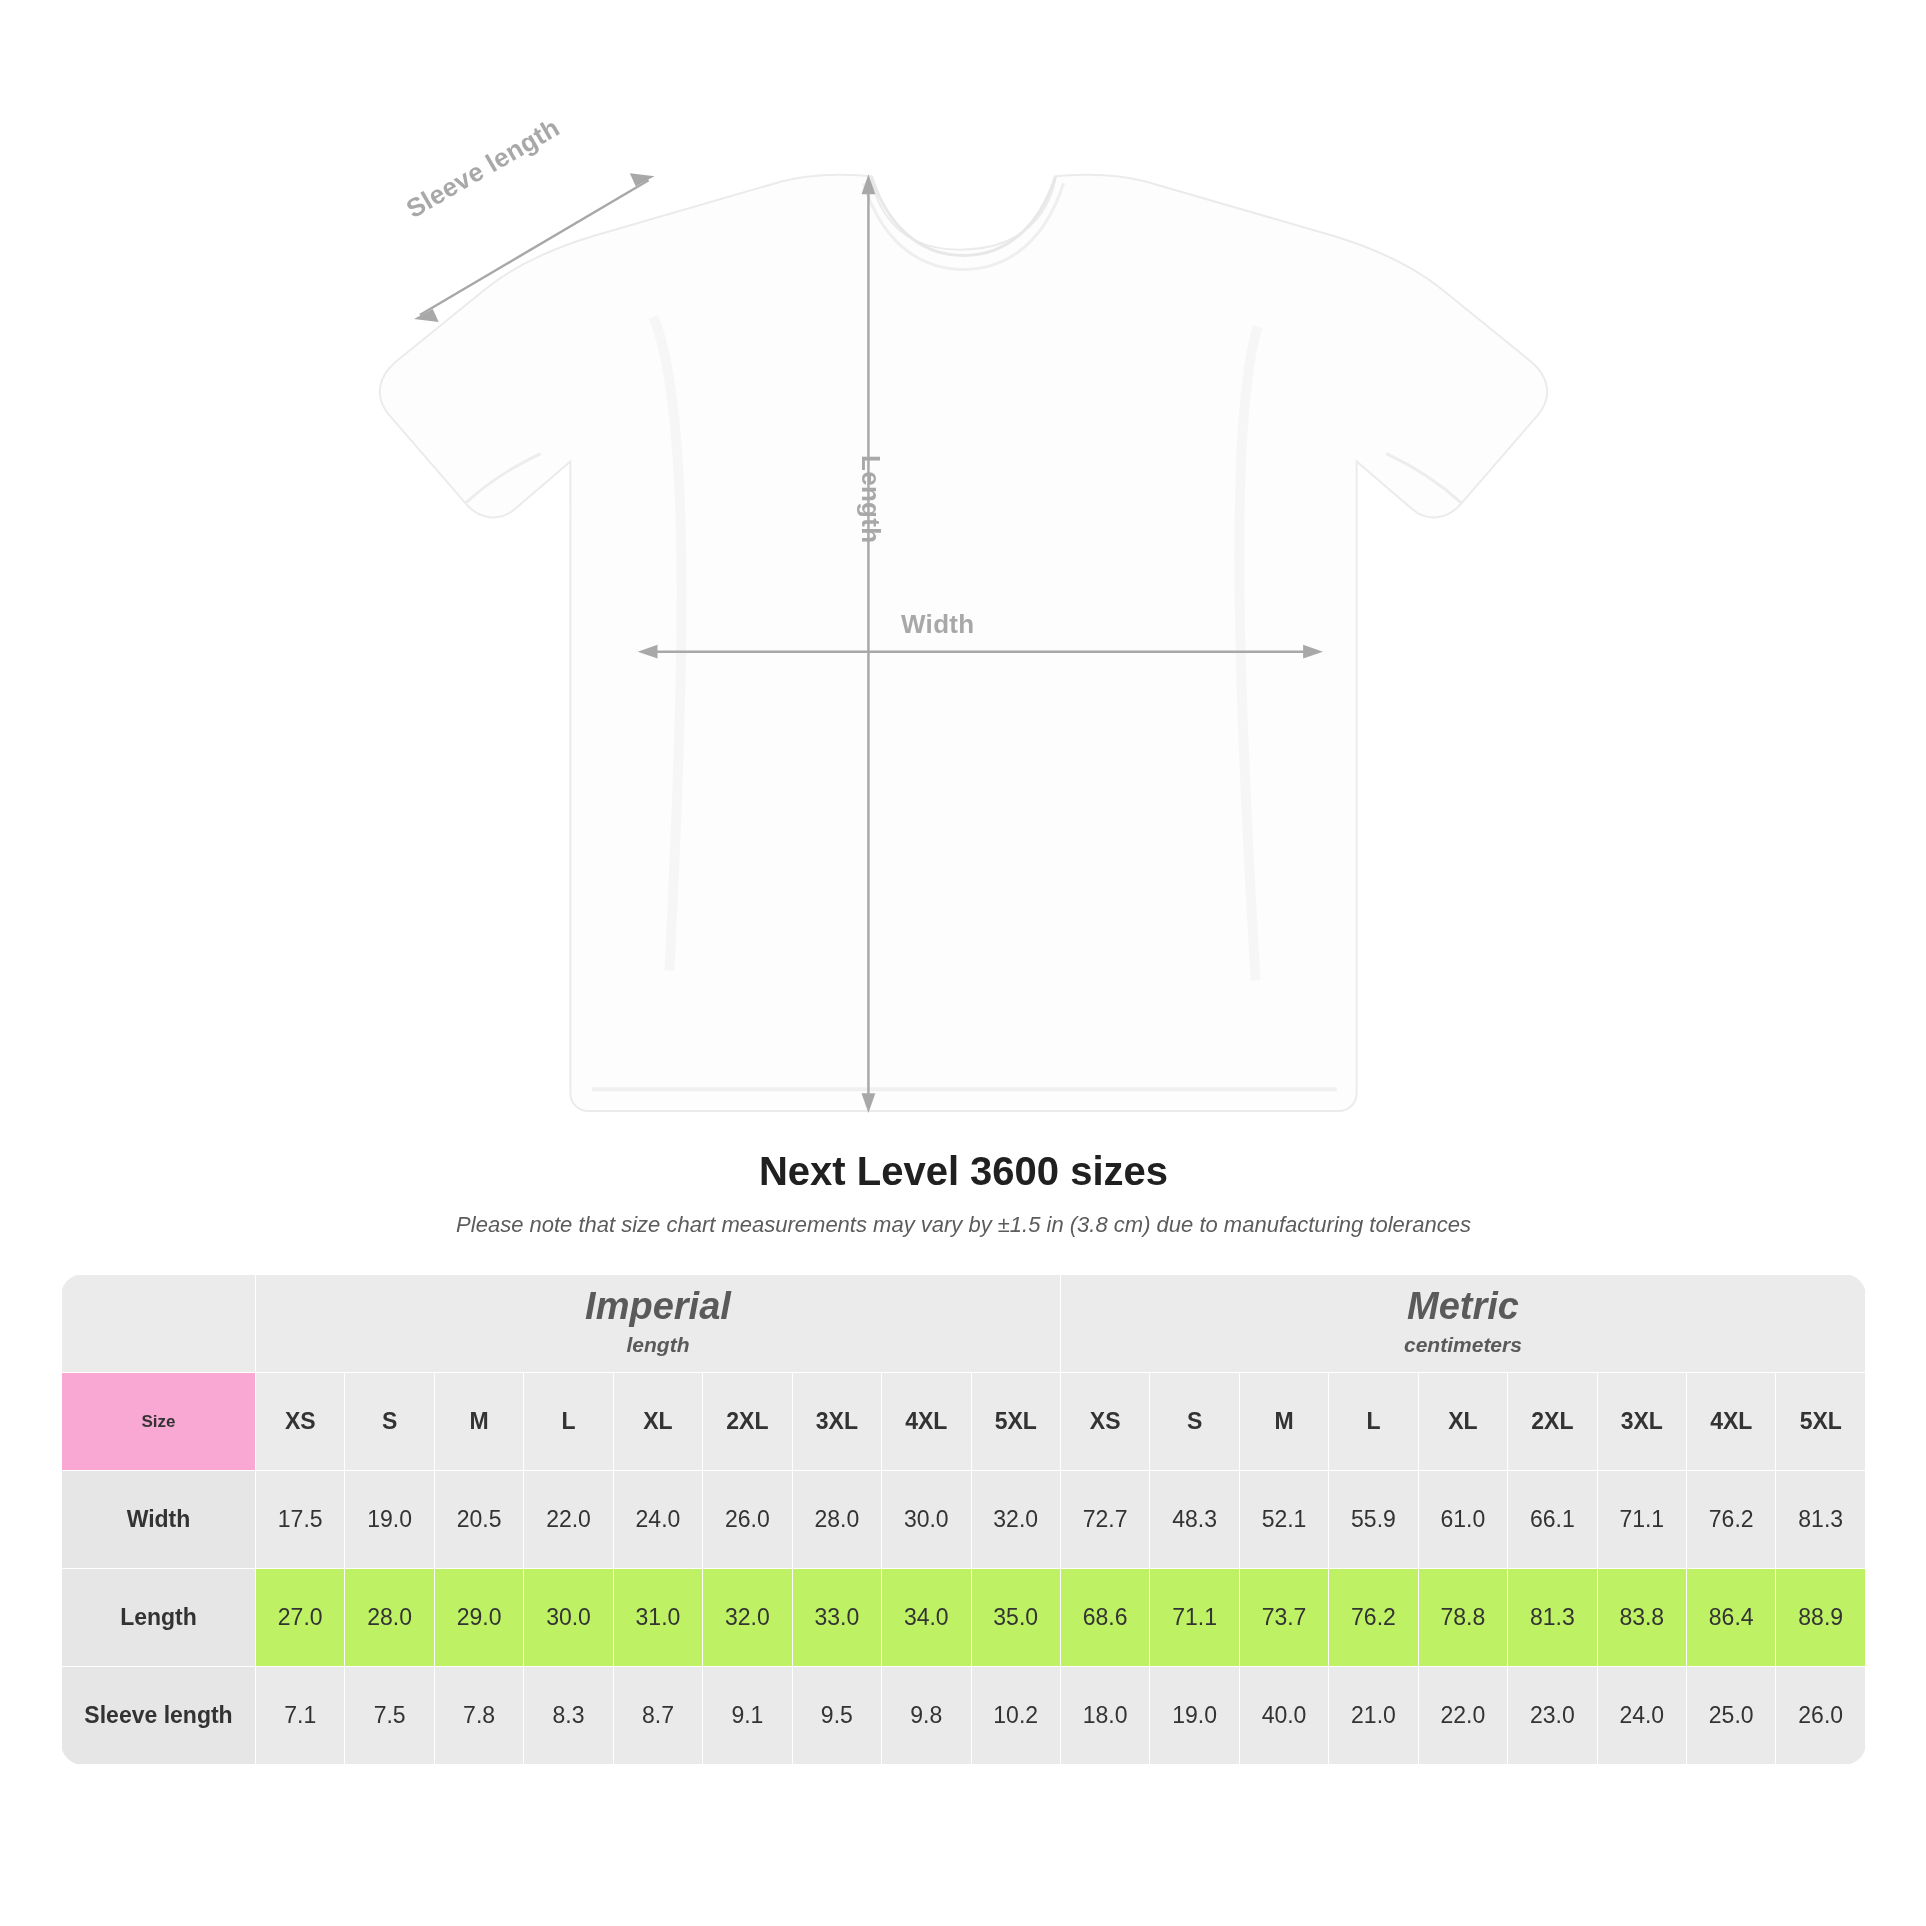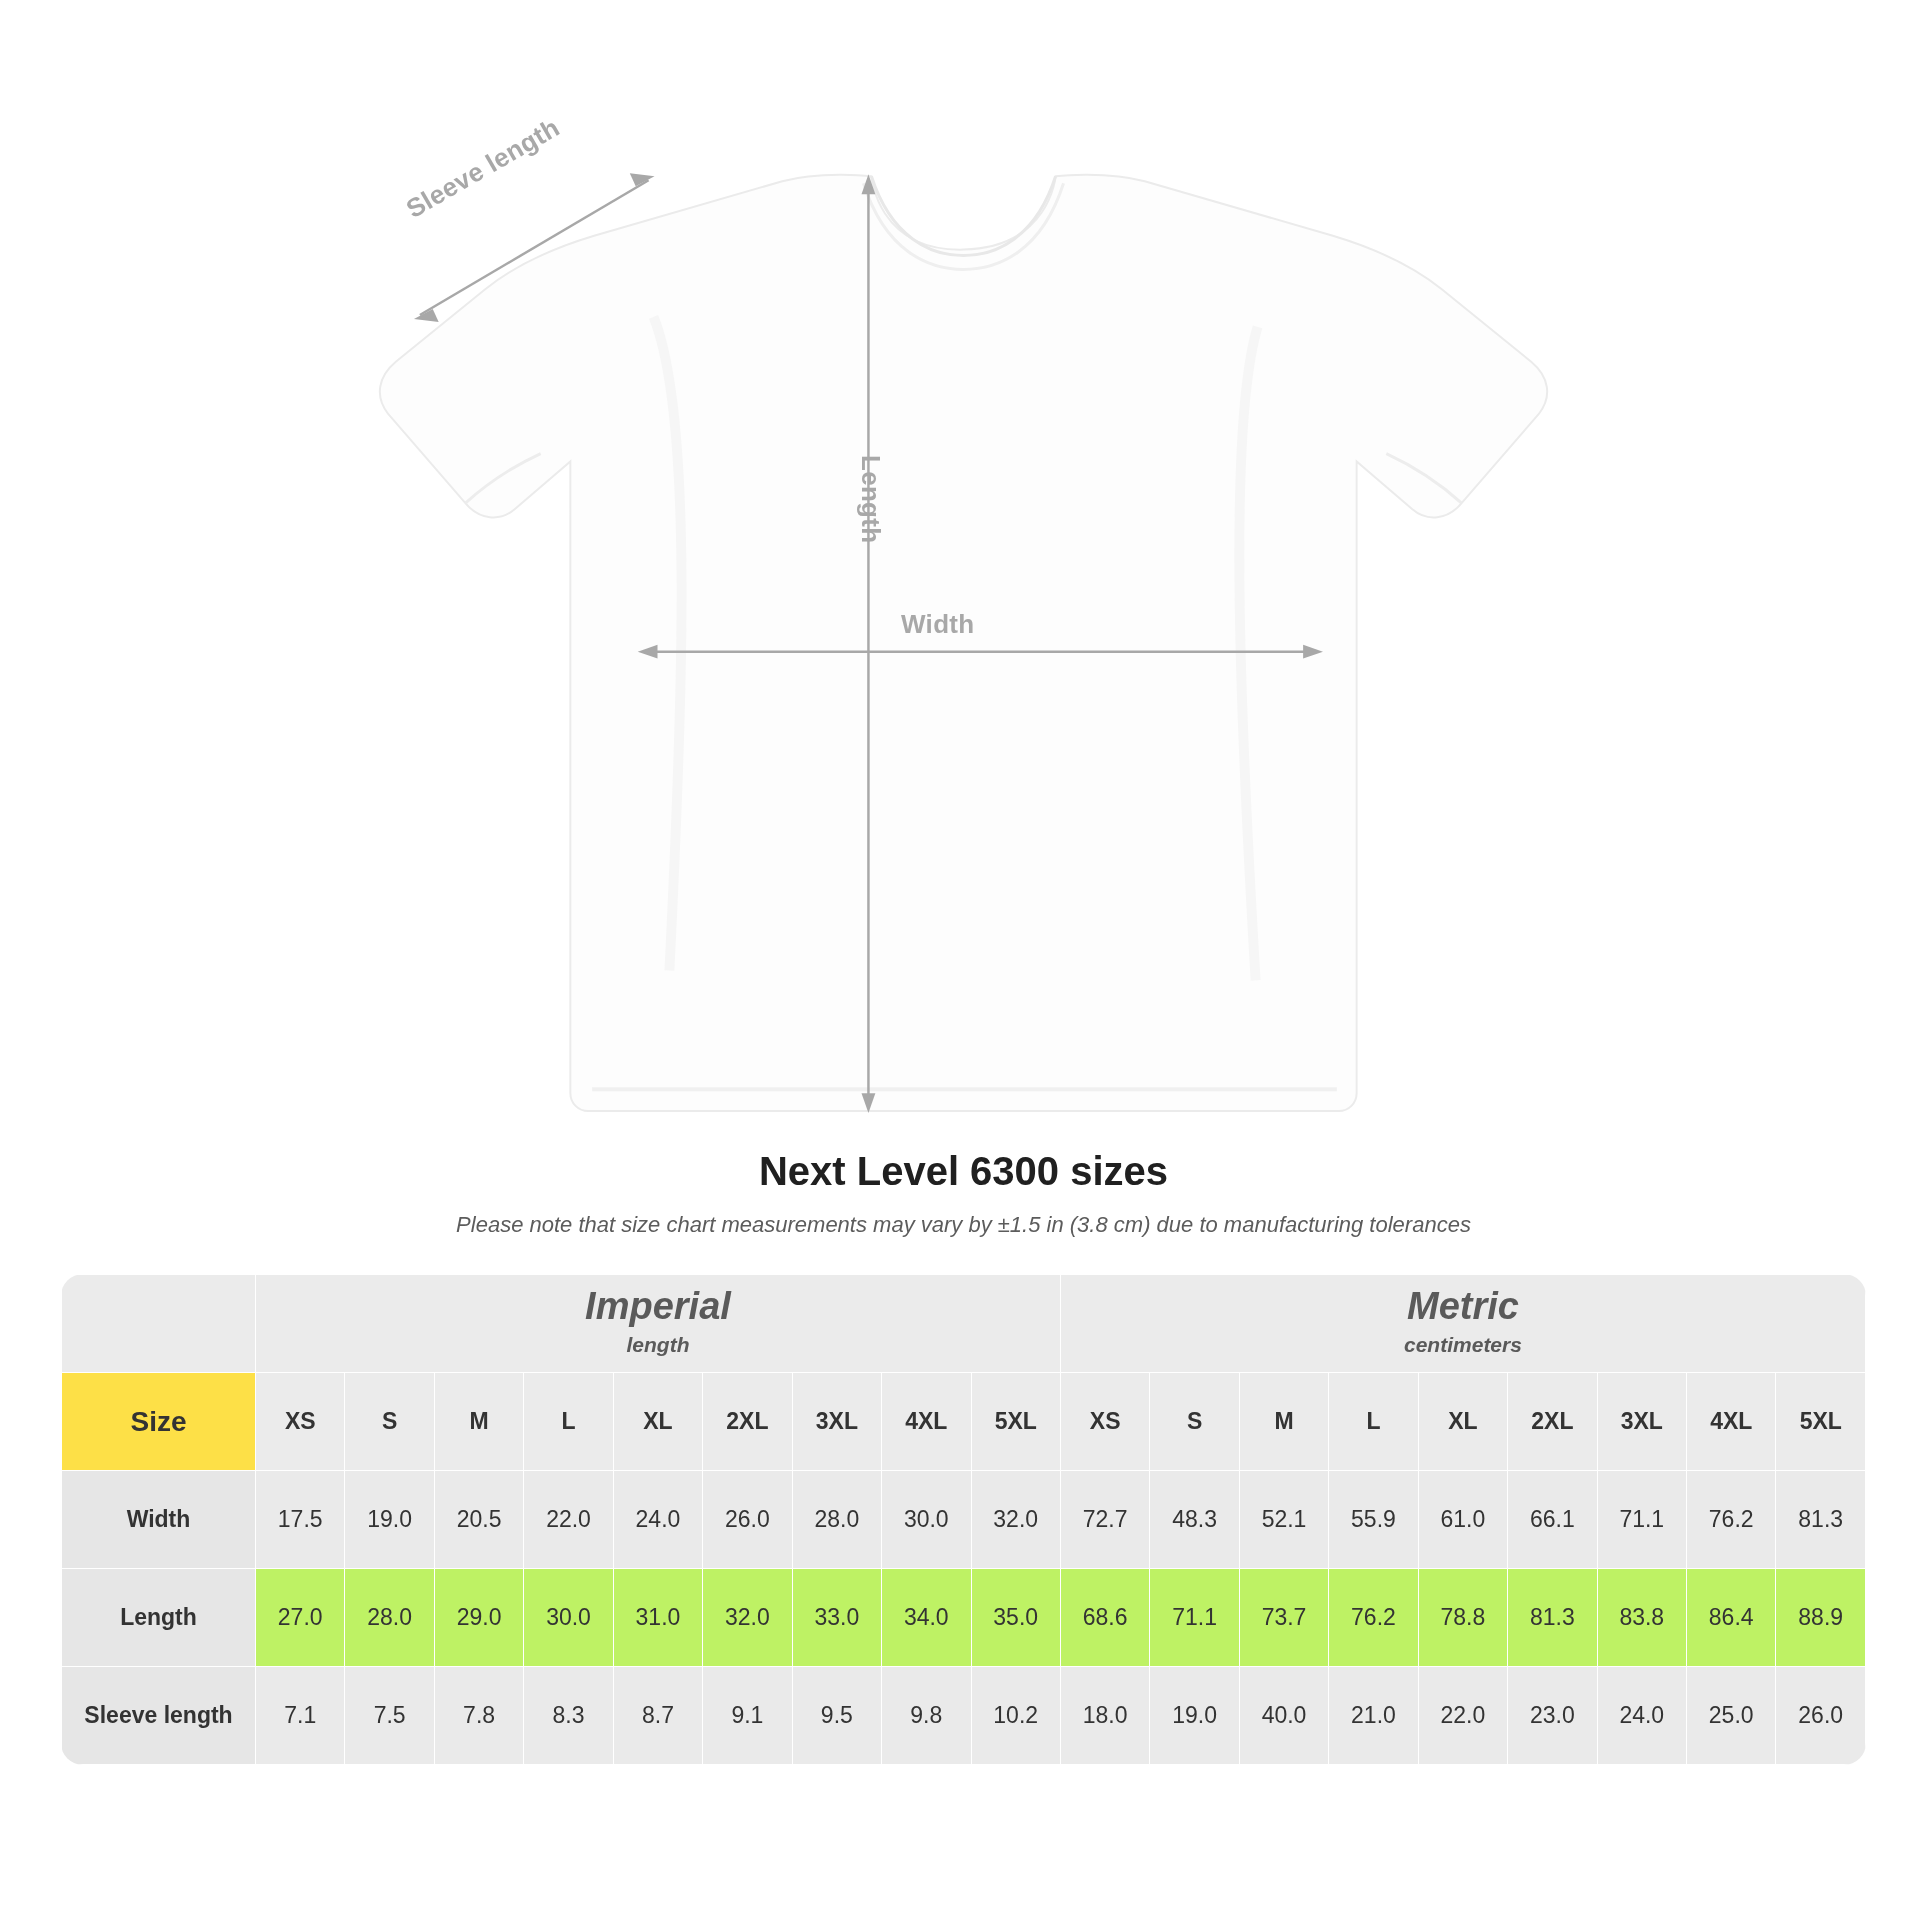--- a/index.html
+++ b/index.html
@@ -122,22 +122,22 @@
   }
 
   
   .hdr-row th {
     background: #ebebeb;
     font-size: 24px;
     font-weight: bold;
     color: #4a4a4a;
   }
   .hdr-row th.row-label {
-    background: #fde047;
-    font-size: 28px;
+    background: #f9a8d4;
+    font-size: 17px;
   }
 
   
   .row-label {
     background: #ebebeb;
     font-weight: bold;
     font-size: 25px;
     color: #3a3a3a;
   }
   tr.band-a td { background: #eaeaea; }
@@ -206,21 +206,21 @@
       <polygon points="661,178 642,188 636,175" fill="#a8a8a8" stroke="none"></polygon>
     </g>
   </svg>
 
   <div class="dim-label label-sleeve">Sleeve length</div>
   <div class="dim-label label-length">Length</div>
   <div class="dim-label label-width">Width</div>
 </div>
 
 <div class="title-block">
-  <h1 class="chart-title">Next Level 6300 sizes</h1>
+  <h1 class="chart-title">Next Level 3600 sizes</h1>
   <p class="chart-note">Please note that size chart measurements may vary by ±1.5 in (3.8 cm) due to manufacturing tolerances</p>
 </div>
 
 <div class="table-wrap">
   <table class="size-table">
     <colgroup>
       <col class="col-first">
       <col span="18">
     </colgroup>
     <tbody>

